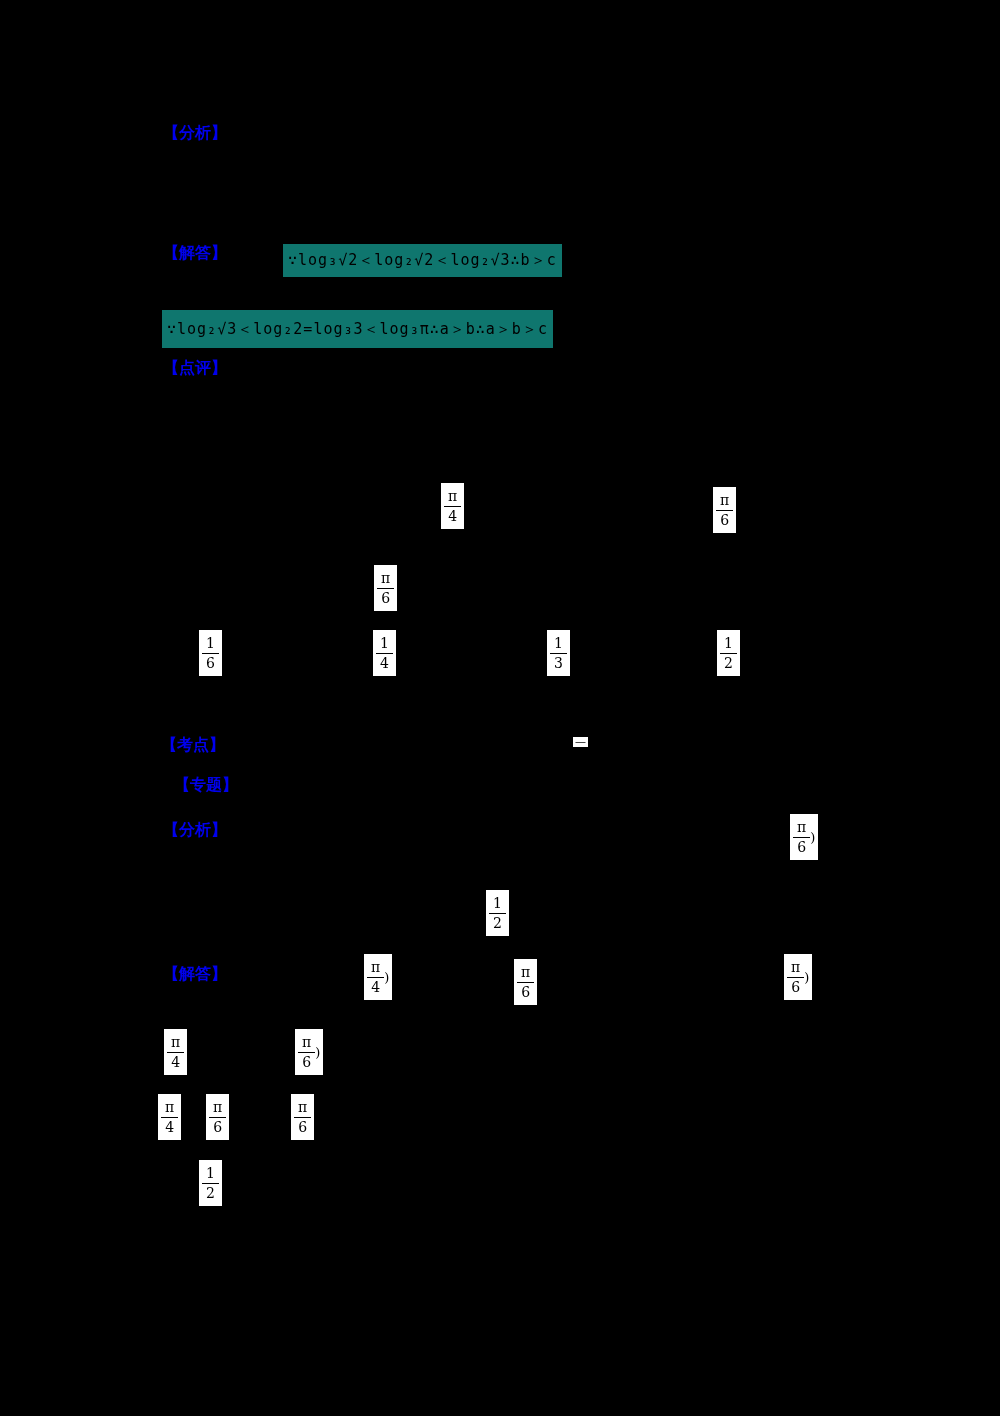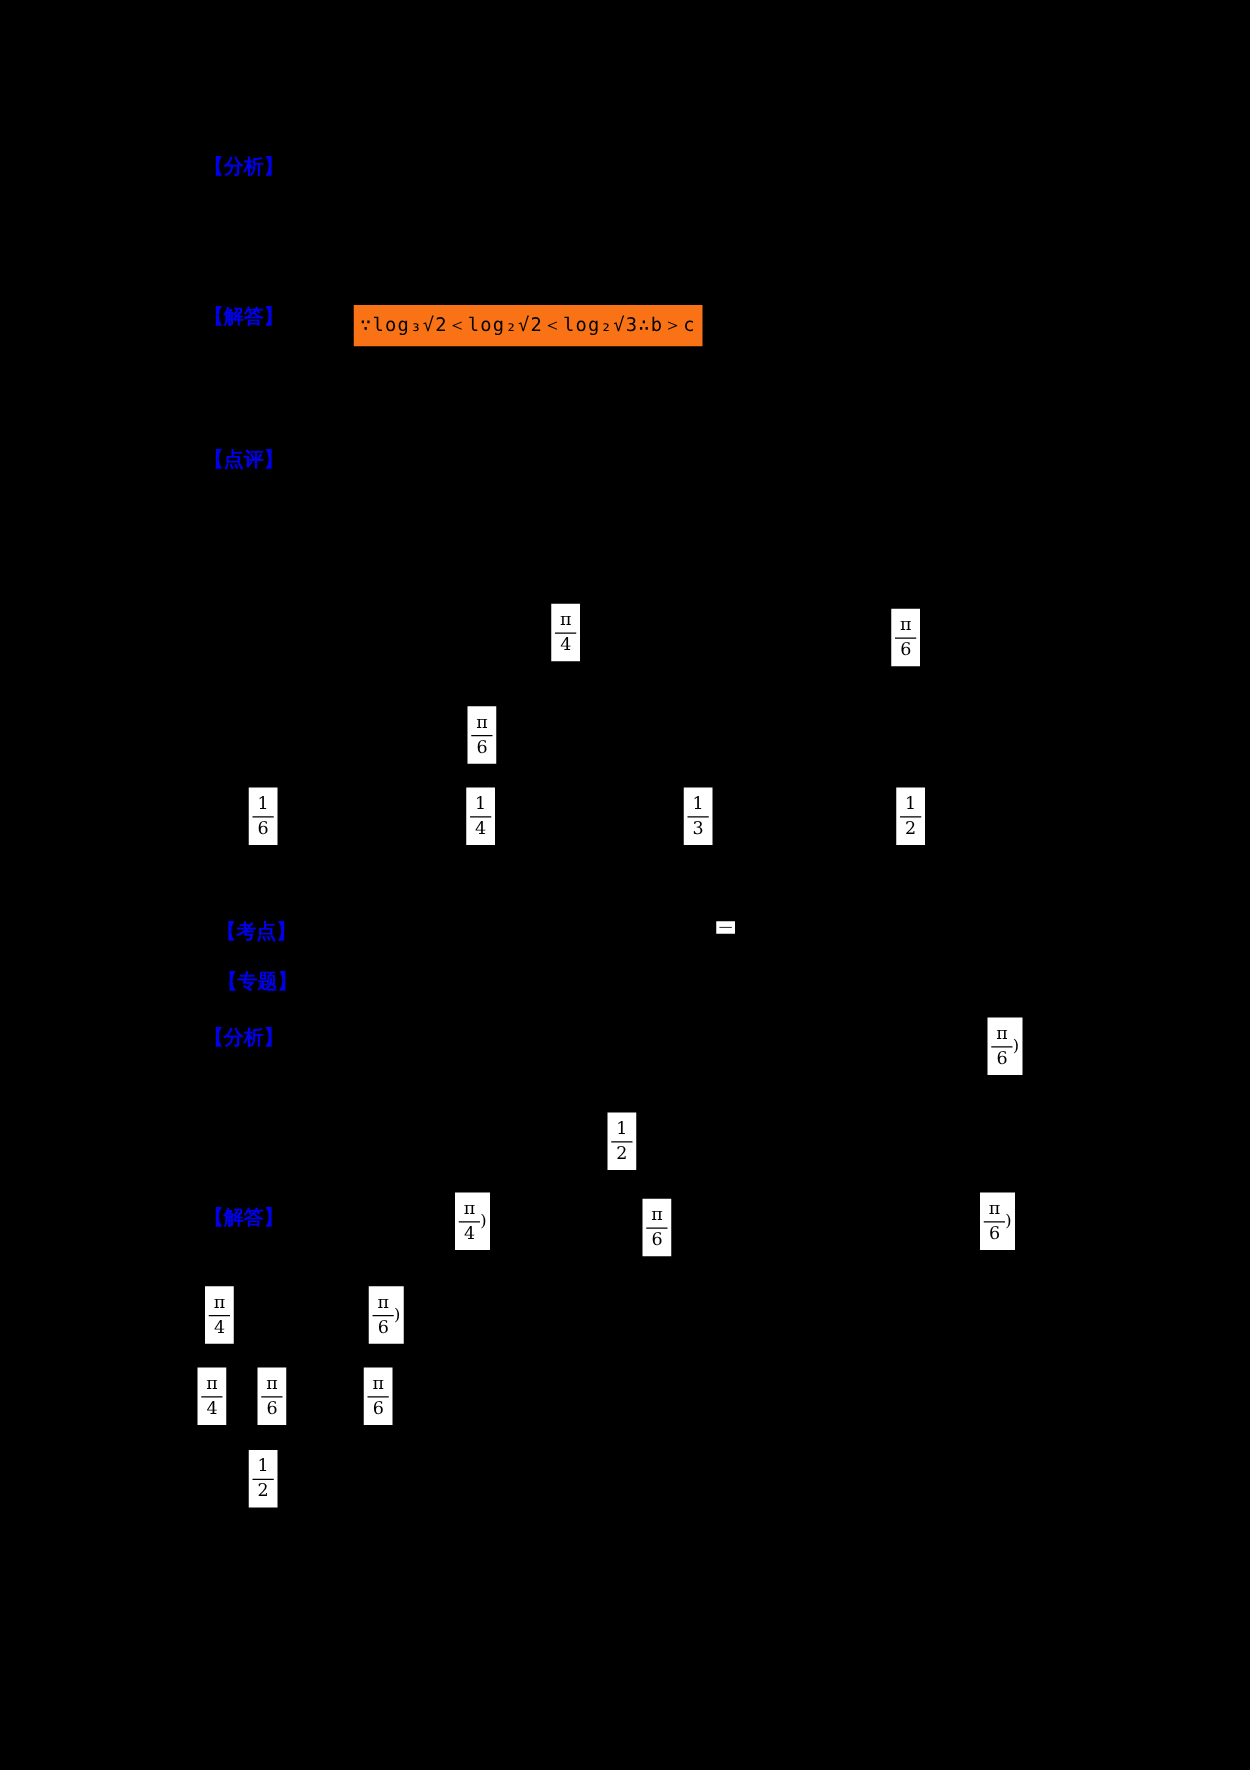--- a/index.html
+++ b/index.html
@@ -23,21 +23,21 @@
     position: absolute;
     color: #0000ee;
     font-weight: bold;
     font-size: 16px;
     line-height: 20px;
     white-space: nowrap;
     font-family: "DejaVu Sans", "Liberation Sans", sans-serif;
   }
   .formula {
     position: absolute;
-    background: #f97316;
+    background: #0f766e;
     color: #000000;
     font-family: "DejaVu Sans Mono", "Liberation Mono", monospace;
     font-size: 15px;
     letter-spacing: 1px;
     display: inline-flex;
     align-items: center;
     padding: 2px 5px;
     white-space: nowrap;
   }
   .chip {
@@ -80,26 +80,27 @@
   }
 </style>
 </head>
 <body>
 
 <div class="page">
 
   <div class="label" style="left:163px;top:123px">【分析】</div>
   <div class="label" style="left:163px;top:243px">【解答】</div>
   <div class="label" style="left:163px;top:358px">【点评】</div>
-  <div class="label" style="left:173px;top:735px">【考点】</div>
+  <div class="label" style="left:161px;top:735px">【考点】</div>
   <div class="label" style="left:174px;top:775px">【专题】</div>
   <div class="label" style="left:163px;top:820px">【分析】</div>
   <div class="label" style="left:163px;top:964px">【解答】</div>
 
   <div class="formula" style="left:283px;top:244px;height:33px">∵log₃√2＜log₂√2＜log₂√3∴b＞c</div>
+  <div class="formula" style="left:162px;top:310px;height:38px">∵log₂√3＜log₂2=log₃3＜log₃π∴a＞b∴a＞b＞c</div>
 
   <div class="dash-box" style="left:573px;top:737px">—</div>
 
   <span class="chip" style="left:441px;top:483px">
     <span class="pre"></span>
     <span class="frac">
       <span class="num">π</span>
       <span class="den">4</span>
     </span>
     <span class="post"></span>

